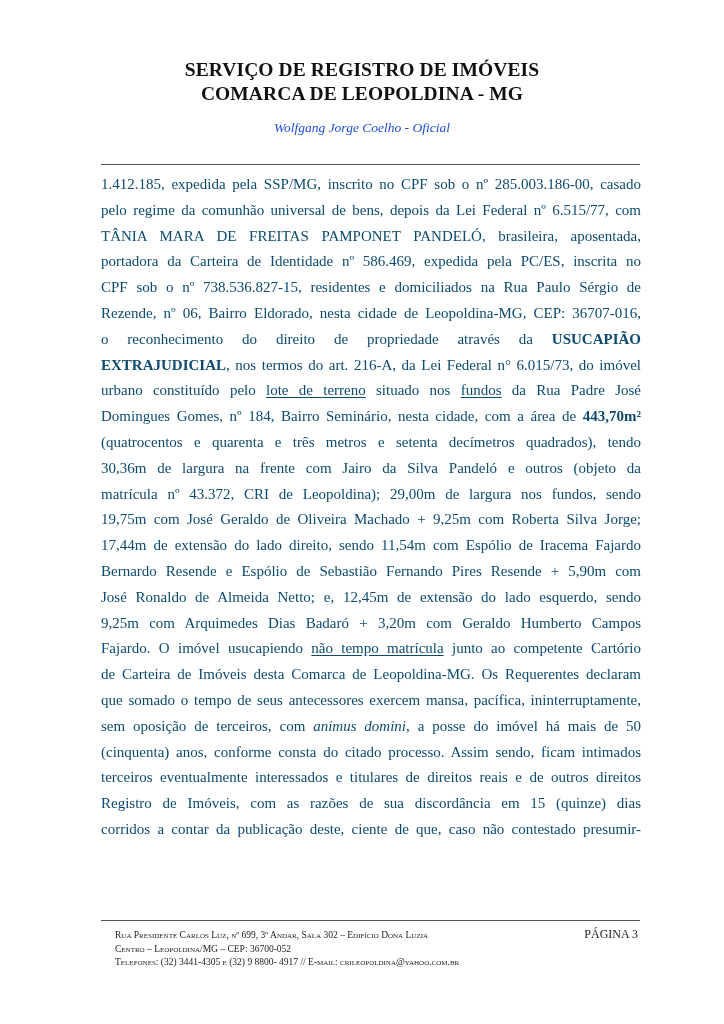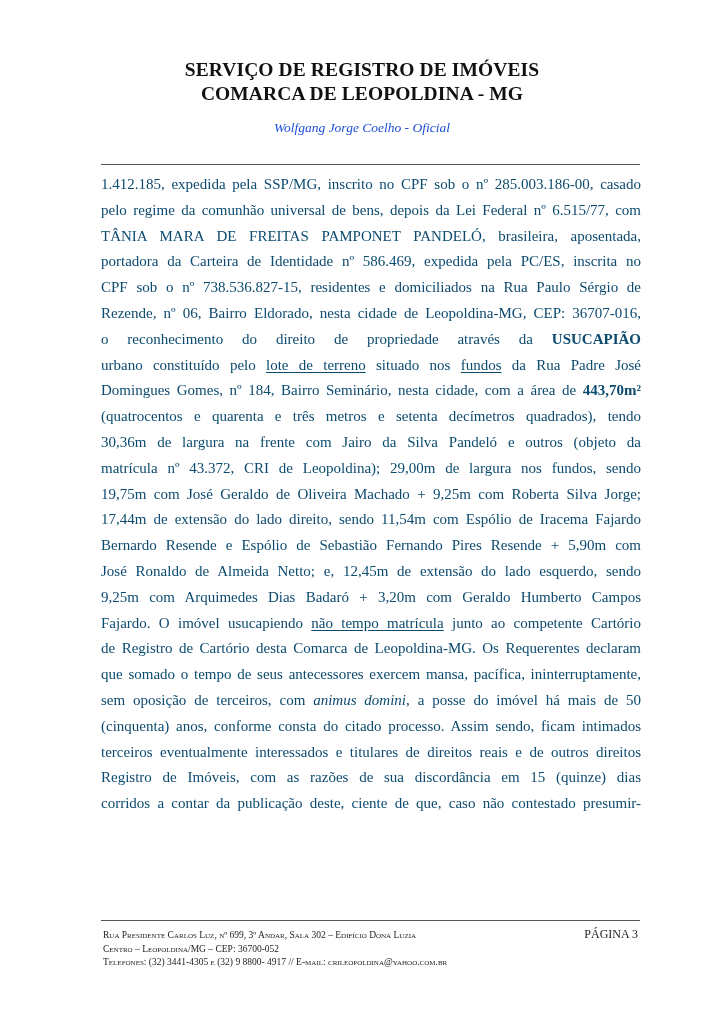--- a/index.html
+++ b/index.html
@@ -90,20 +90,21 @@
       top: 929px;
       width: 537px;
       font-size: 9.5px;
       line-height: 13.5px;
       color: #222;
       font-variant: small-caps;
     }
     .footer .line {
       display: block;
       white-space: nowrap;
+      margin-left: 12px;
     }
     .footer .page-no {
       position: absolute;
       right: 2px;
       top: -1px;
       font-size: 12px;
       font-variant: normal;
       color: #222;
     }
   </style>
@@ -121,32 +122,33 @@
   <div class="rule-top"></div>
 
   <div class="body-text" id="body-text">
       <span class="line"><span>1.412.185, expedida pela SSP/MG, inscrito no CPF sob o nº 285.003.186-00, casado</span></span>
       <span class="line"><span>pelo regime da comunhão universal de bens, depois da Lei Federal nº 6.515/77, com</span></span>
       <span class="line"><span>TÂNIA MARA DE FREITAS PAMPONET PANDELÓ, brasileira, aposentada,</span></span>
       <span class="line"><span>portadora da Carteira de Identidade nº 586.469, expedida pela PC/ES, inscrita no</span></span>
       <span class="line"><span>CPF sob o nº 738.536.827-15, residentes e domiciliados na Rua Paulo Sérgio de</span></span>
       <span class="line"><span>Rezende, nº 06, Bairro Eldorado, nesta cidade de Leopoldina-MG, CEP: 36707-016,</span></span>
       <span class="line"><span>o reconhecimento do direito de propriedade através da </span><span class="b">USUCAPIÃO</span></span>
+      <span class="line"><span class="b">EXTRAJUDICIAL</span><span>, nos termos do art. 216-A, da Lei Federal n° 6.015/73, do imóvel</span></span>
       <span class="line"><span>urbano constituído pelo </span><span class="u">lote de terreno</span><span> situado nos </span><span class="u">fundos</span><span> da Rua Padre José</span></span>
       <span class="line"><span>Domingues Gomes, nº 184, Bairro Seminário, nesta cidade, com a área de </span><span class="b">443,70m²</span></span>
       <span class="line"><span>(quatrocentos e quarenta e três metros e setenta decímetros quadrados), tendo</span></span>
       <span class="line"><span>30,36m de largura na frente com Jairo da Silva Pandeló e outros (objeto da</span></span>
       <span class="line"><span>matrícula nº 43.372, CRI de Leopoldina); 29,00m de largura nos fundos, sendo</span></span>
       <span class="line"><span>19,75m com José Geraldo de Oliveira Machado + 9,25m com Roberta Silva Jorge;</span></span>
       <span class="line"><span>17,44m de extensão do lado direito, sendo 11,54m com Espólio de Iracema Fajardo</span></span>
       <span class="line"><span>Bernardo Resende e Espólio de Sebastião Fernando Pires Resende + 5,90m com</span></span>
       <span class="line"><span>José Ronaldo de Almeida Netto; e, 12,45m de extensão do lado esquerdo, sendo</span></span>
       <span class="line"><span>9,25m com Arquimedes Dias Badaró + 3,20m com Geraldo Humberto Campos</span></span>
       <span class="line"><span>Fajardo. O imóvel usucapiendo </span><span class="u">não tempo matrícula</span><span> junto ao competente Cartório</span></span>
-      <span class="line"><span>de Registro de Cartório desta Comarca de Leopoldina-MG. Os Requerentes declaram</span></span>
+      <span class="line"><span>de Carteira de Imóveis desta Comarca de Leopoldina-MG. Os Requerentes declaram</span></span>
       <span class="line"><span>que somado o tempo de seus antecessores exercem mansa, pacífica, ininterruptamente,</span></span>
       <span class="line"><span>sem oposição de terceiros, com </span><span class="i">animus domini</span><span>, a posse do imóvel há mais de 50</span></span>
       <span class="line"><span>(cinquenta) anos, conforme consta do citado processo. Assim sendo, ficam intimados</span></span>
       <span class="line"><span>terceiros eventualmente interessados e titulares de direitos reais e de outros direitos</span></span>
       <span class="line"><span>Registro de Imóveis, com as razões de sua discordância em 15 (quinze) dias</span></span>
       <span class="line last"><span>corridos a contar da publicação deste, ciente de que, caso não contestado presumir-</span></span>
     </div>
 
   <div class="rule-bottom"></div>
 

